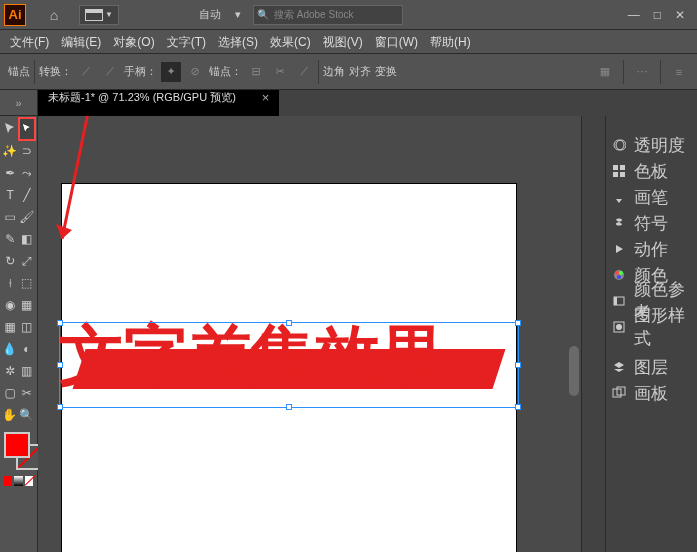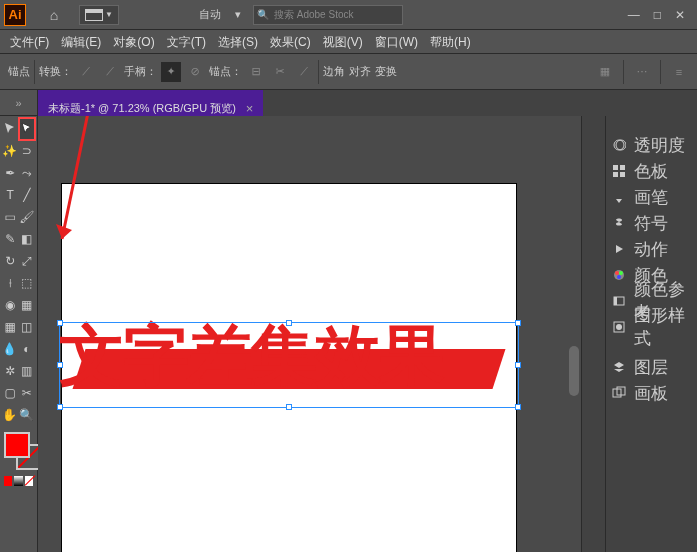--- a/index.html
+++ b/index.html
@@ -29,21 +29,21 @@
 .tool svg{width:14px;height:14px;fill:#ccc}
 .tool.highlighted{outline:2px solid #f44;outline-offset:-1px;background:#424242}
 .color-swatches{margin-top:4px;padding:2px;position:relative;height:44px}
 .fill-sw{position:absolute;width:26px;height:26px;background:#f00;border:2px solid #ccc;left:2px;top:2px;z-index:2}
 .stroke-sw{position:absolute;width:26px;height:26px;background:#535353;border:2px solid #ccc;left:14px;top:14px}
 .stroke-sw::after{content:"";position:absolute;width:30px;height:2px;background:#f00;transform:rotate(-45deg);left:-4px;top:10px}
 .mini-sw{display:flex;gap:2px;padding:2px}
 .mini-sw div{width:10px;height:10px}
 .tabbar{height:26px;background:#424242;display:flex;align-items:center}
 .tabbar-left{width:38px;height:26px;background:#535353;border-right:1px solid #2a2a2a;border-bottom:1px solid #2a2a2a;display:flex;align-items:center;justify-content:center;color:#aaa}
-.doc-tab{height:26px;background:#4c1d95;display:flex;align-items:flex-end;padding:0 10px;color:#ddd;font-size:11px;gap:10px}
+.doc-tab{height:26px;background:#000000;display:flex;align-items:flex-start;padding:0 10px;color:#ddd;font-size:11px;gap:26px}
 .tab-close{color:#aaa;font-size:13px}
 .canvas-area{flex:1;background:#4a4a4a;display:flex;flex-direction:column}
 .canvas-viewport{flex:1;position:relative;background:#4a4a4a;overflow:hidden}
 .artboard{position:absolute;left:24px;top:68px;width:454px;height:415px;background:#fff;box-shadow:0 0 0 1px #000}
 .red-shape{position:absolute;left:-3px;top:138px;width:460px;height:86px}
 .red-rect{position:absolute;left:20px;top:27px;width:420px;height:40px;background:#e62020;transform:skewX(-18deg)}
 .red-text{position:absolute;left:0;top:0;width:460px;font-size:66px;font-weight:900;color:#e62020;letter-spacing:-2px;line-height:1;font-family:"Microsoft YaHei","SimHei",sans-serif}
 .sel-box{position:absolute;left:-3px;top:138px;width:460px;height:86px;border:1px solid #2a8fff}
 .sel-handle{position:absolute;width:6px;height:6px;background:#fff;border:1px solid #2a8fff}
 .vscroll{position:absolute;right:0;top:0;width:14px;height:100%;background:#4a4a4a}

